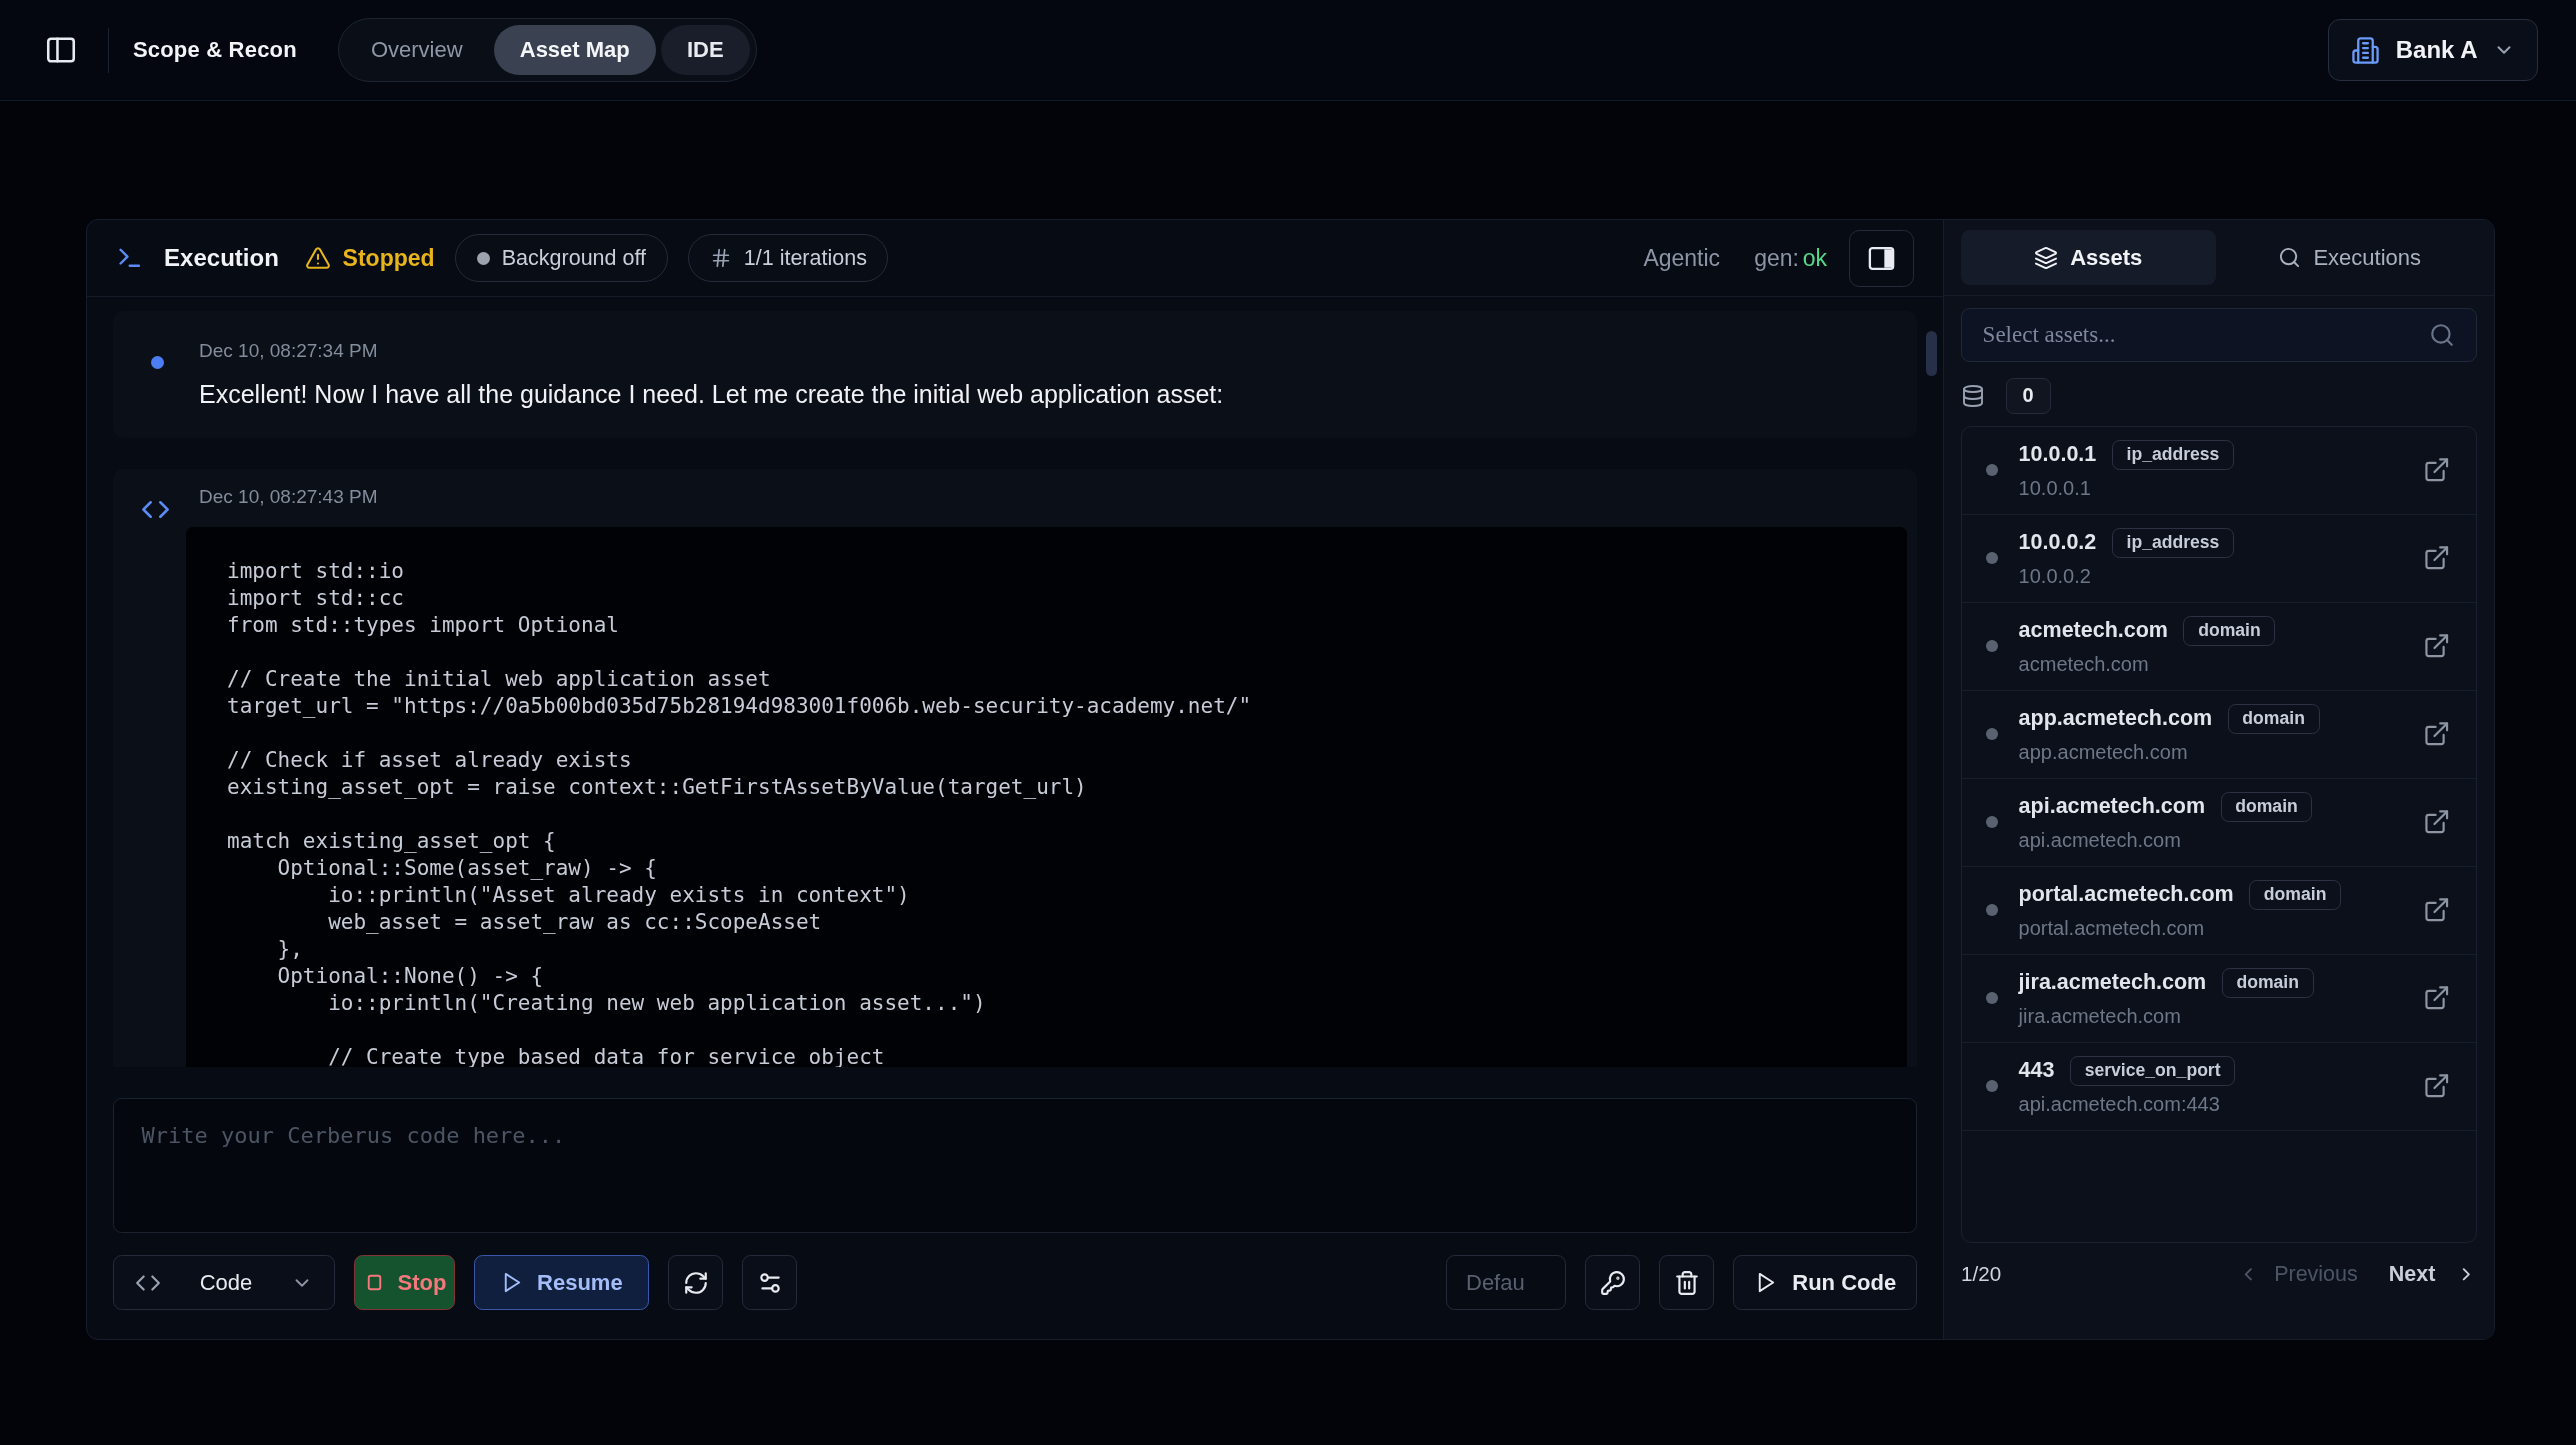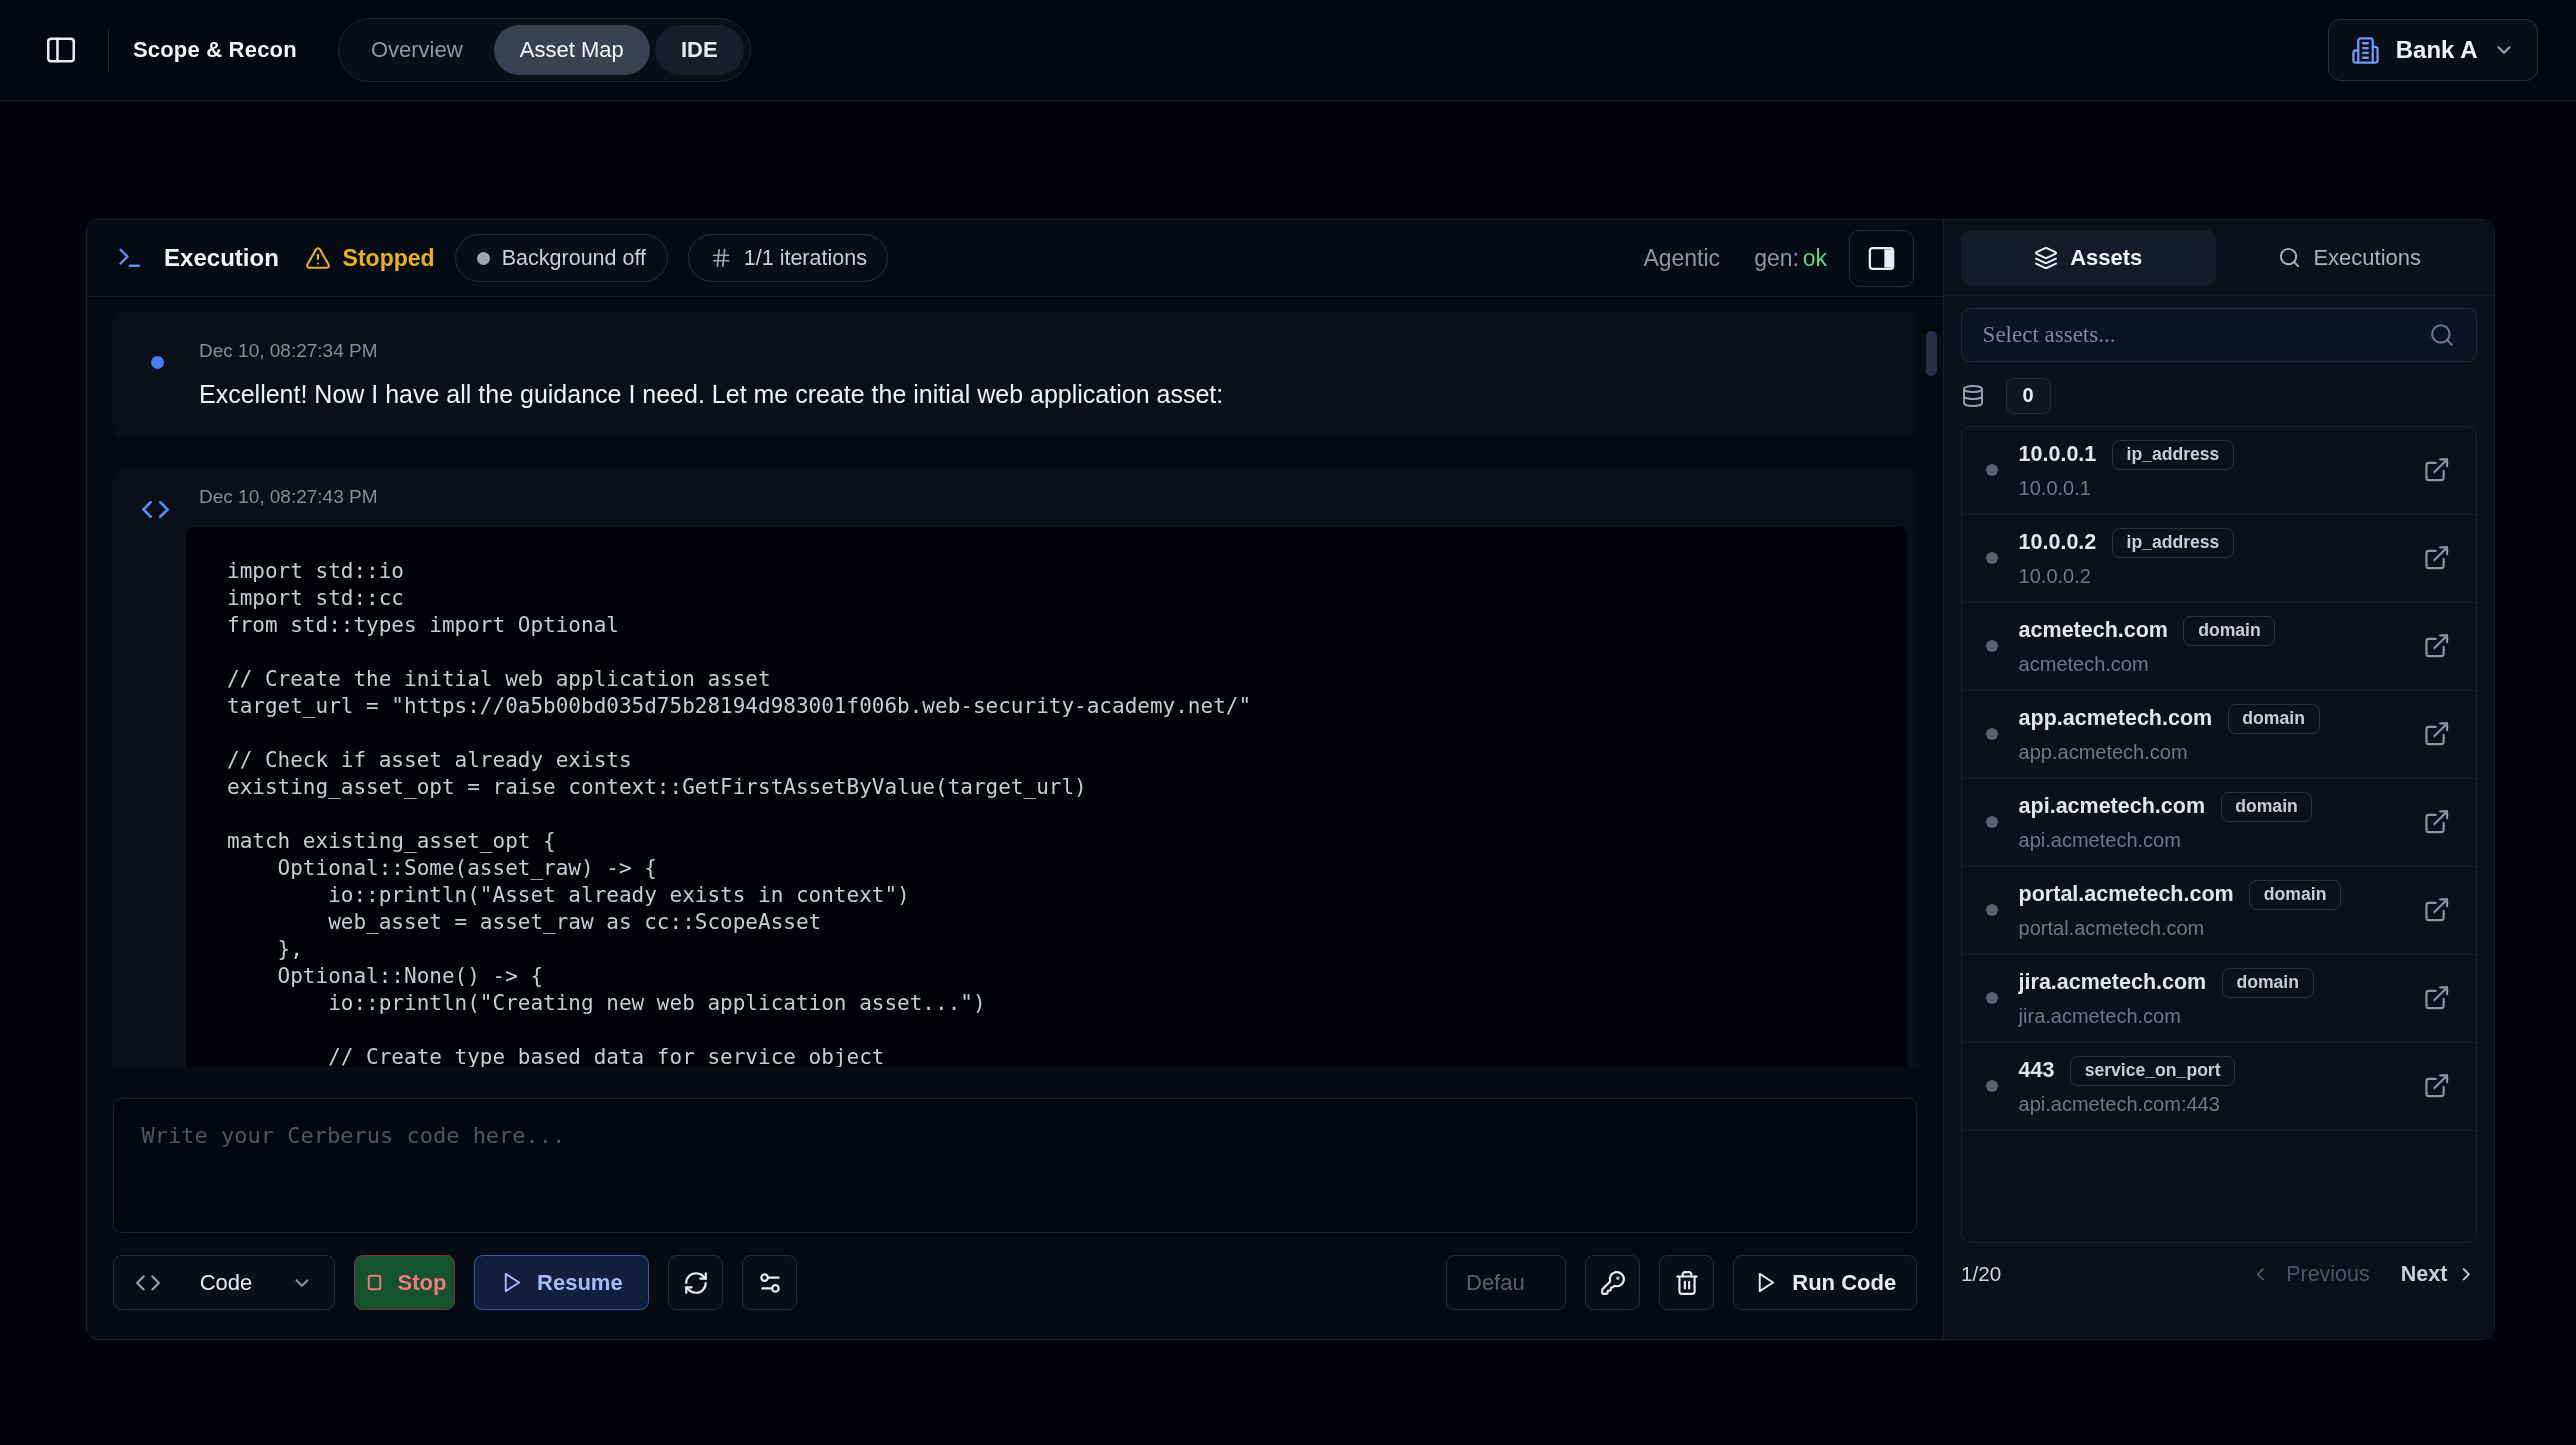--- a/index.html
+++ b/index.html
@@ -12,21 +12,21 @@
     background:#04070f; border-bottom:0.9px solid #131a27;
     display:flex; align-items:center; padding:0 38px; gap:24px;
   }
   .icon-ghost-btn{ width:46px; height:46px; display:flex; align-items:center; justify-content:center;
     background:transparent; border:none; color:#e8ebf1; cursor:pointer; border-radius:8.6px;}
   .hdr-divider{ width:0.9px; height:45px; background:#1c2331; }
   .page-title{ font-size:22px; font-weight:700; color:#f2f4f7; letter-spacing:0.2px; }
   .tabs-group{ display:flex; align-items:center; gap:5.2px; background:#0a0e17; border:0.9px solid #1e2532;
     border-radius:33px; padding:6px; margin-left:17px; }
   .tab{ font-size:22px; color:#8f97a6; padding:12px 26px; border-radius:26px; cursor:pointer; white-space:nowrap;}
-  .tab.active{ background:#3a4150; color:#f5f6f8; font-weight:400; }
+  .tab.active{ background:#3a4150; color:#f5f6f8; font-weight:700; }
   .tab.subtle{ background:#191e2a; color:#e9ebf0; font-weight:600; }
   .hdr-spacer{ flex:1; }
   .org-btn{ display:flex; align-items:center; gap:15.5px; height:62px; padding:0 22px;
     background:#0a0e18; border:0.9px solid #272e3d; border-radius:12px; color:#f0f2f6;
     font-size:24px; font-weight:600; cursor:pointer;}
   .org-btn .chev{ color:#9aa2b2; }
 
   
   .main-card{
     position:absolute; left:86px; top:219px; width:2409px; height:1121px;
@@ -117,21 +117,21 @@
   .asset-name{ font-size:21.5px; font-weight:700; color:#e2e6ec; white-space:nowrap;}
   .asset-type{ border:0.9px solid #2b3242; border-radius:7.7px; padding:3.4px 13.7px; font-size:17.6px;
     font-weight:600; color:#c6ccd8; white-space:nowrap;}
   .asset-value{ font-size:20px; color:#6e7787; white-space:nowrap;}
   .ext-btn{ margin-left:auto; background:none; border:none; color:#8d95a4; cursor:pointer; padding:0;}
   .pagination{ margin:19px 17px 0; flex:none; display:flex; align-items:center; font-size:20.6px;}
   .page-indicator{ color:#cfd4dd; }
   .pg-right{ margin-left:auto; display:flex; align-items:center; gap:31px;}
   .pg-prev{ display:flex; align-items:center; gap:15.5px; color:#4d5565; background:none; border:none;
     font-size:21.5px; cursor:pointer; font-family:inherit;}
-  .pg-next{ display:flex; align-items:center; gap:9px; color:#c9ced8; background:none; border:none;
+  .pg-next{ display:flex; align-items:center; gap:21px; color:#c9ced8; background:none; border:none;
     font-size:21.5px; font-weight:600; cursor:pointer; font-family:inherit;}
 </style>
 </head>
 <body>
 
 <header class="app-header">
   <button class="icon-ghost-btn">
     <span>
       <svg width="34" height="34" viewBox="0 0 24 24" fill="none" stroke="currentColor" stroke-width="1.8" stroke-linecap="round" stroke-linejoin="round">
           <rect x="3" y="4" width="18" height="16" rx="2"></rect>

